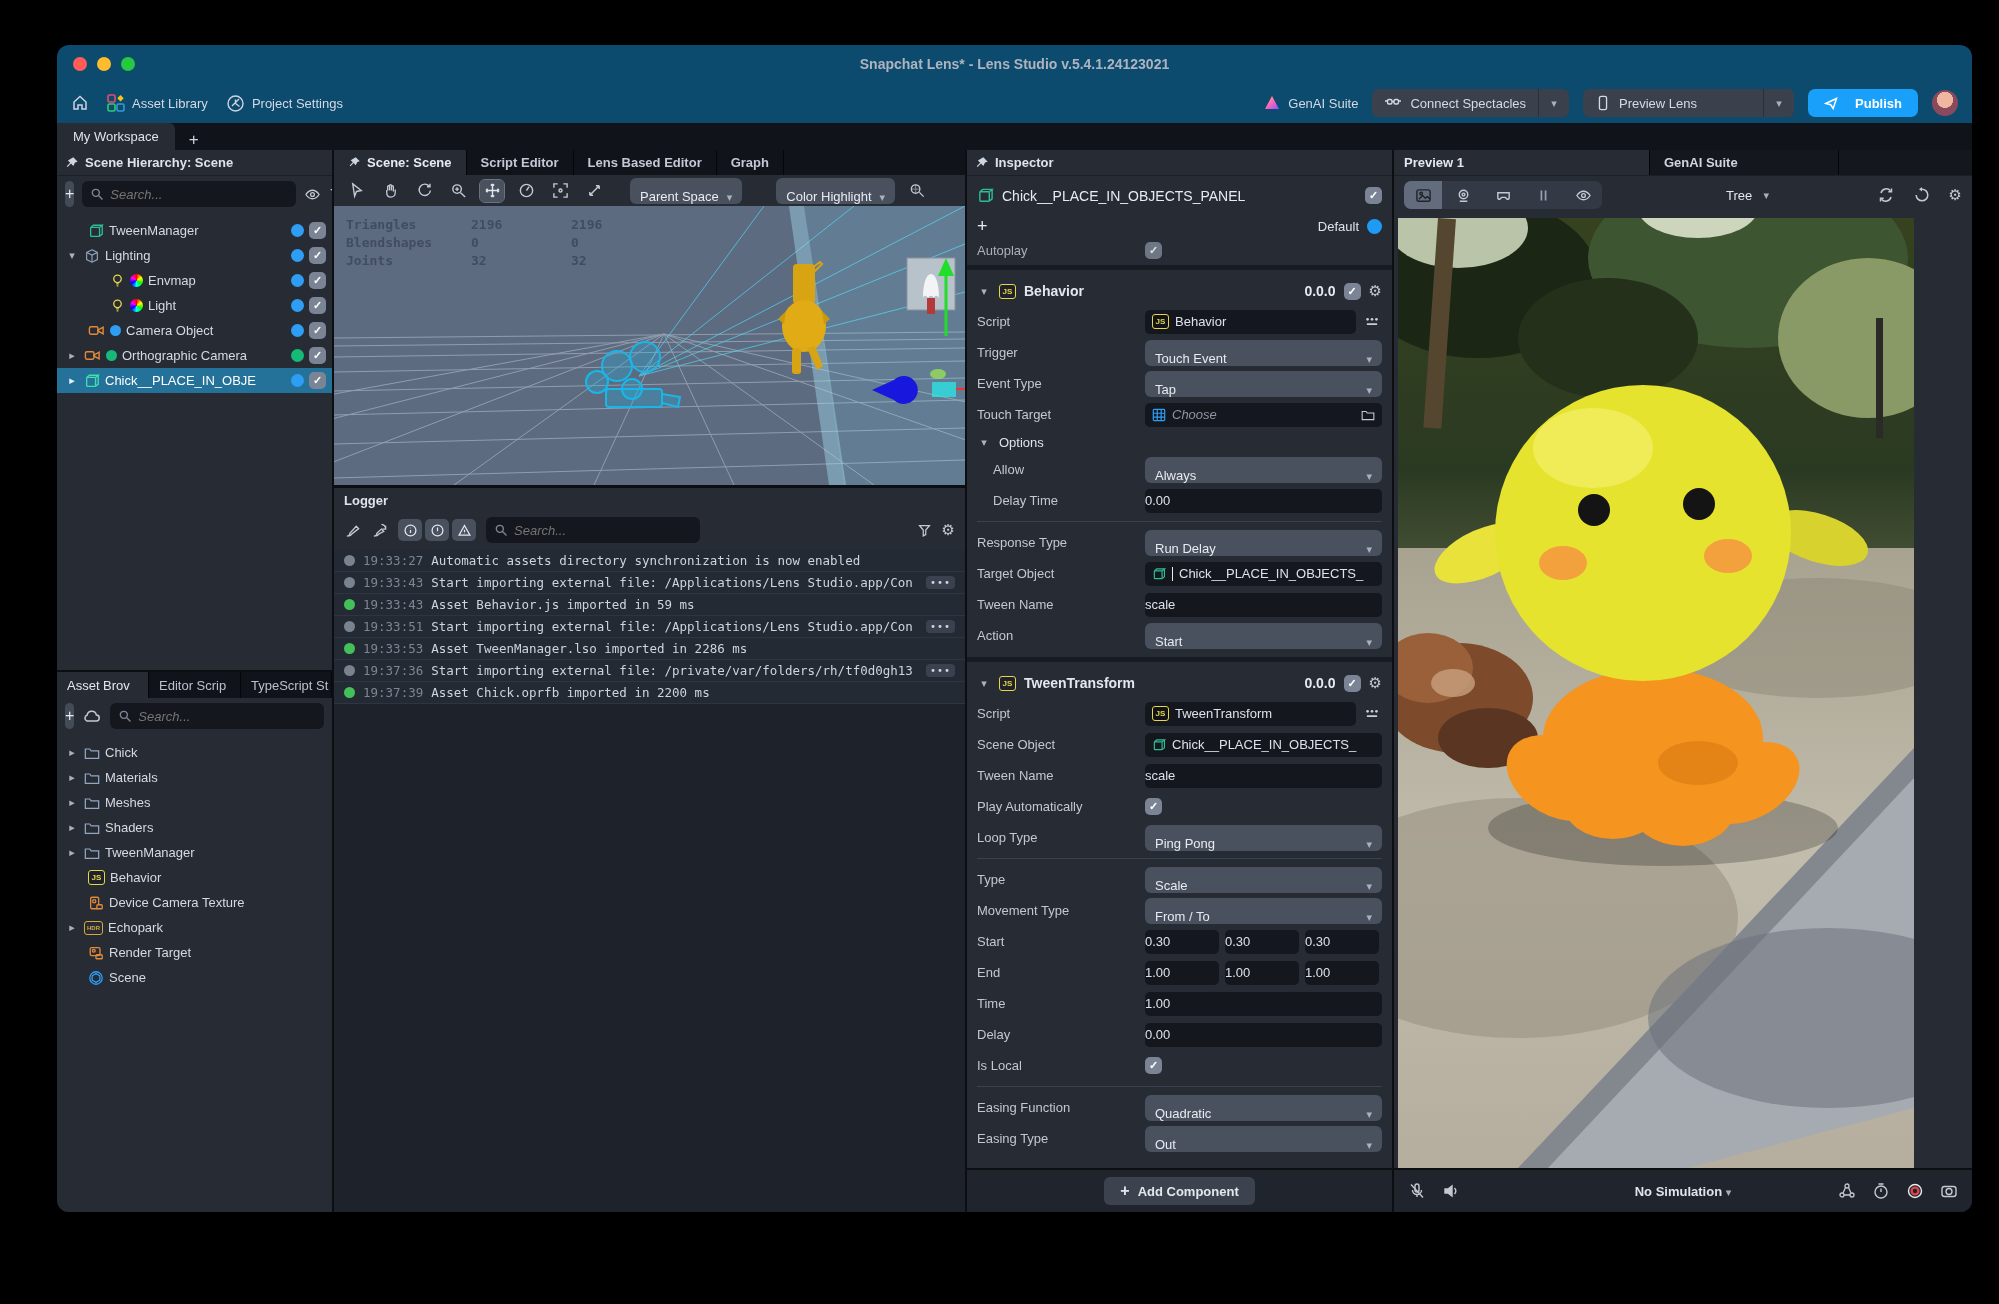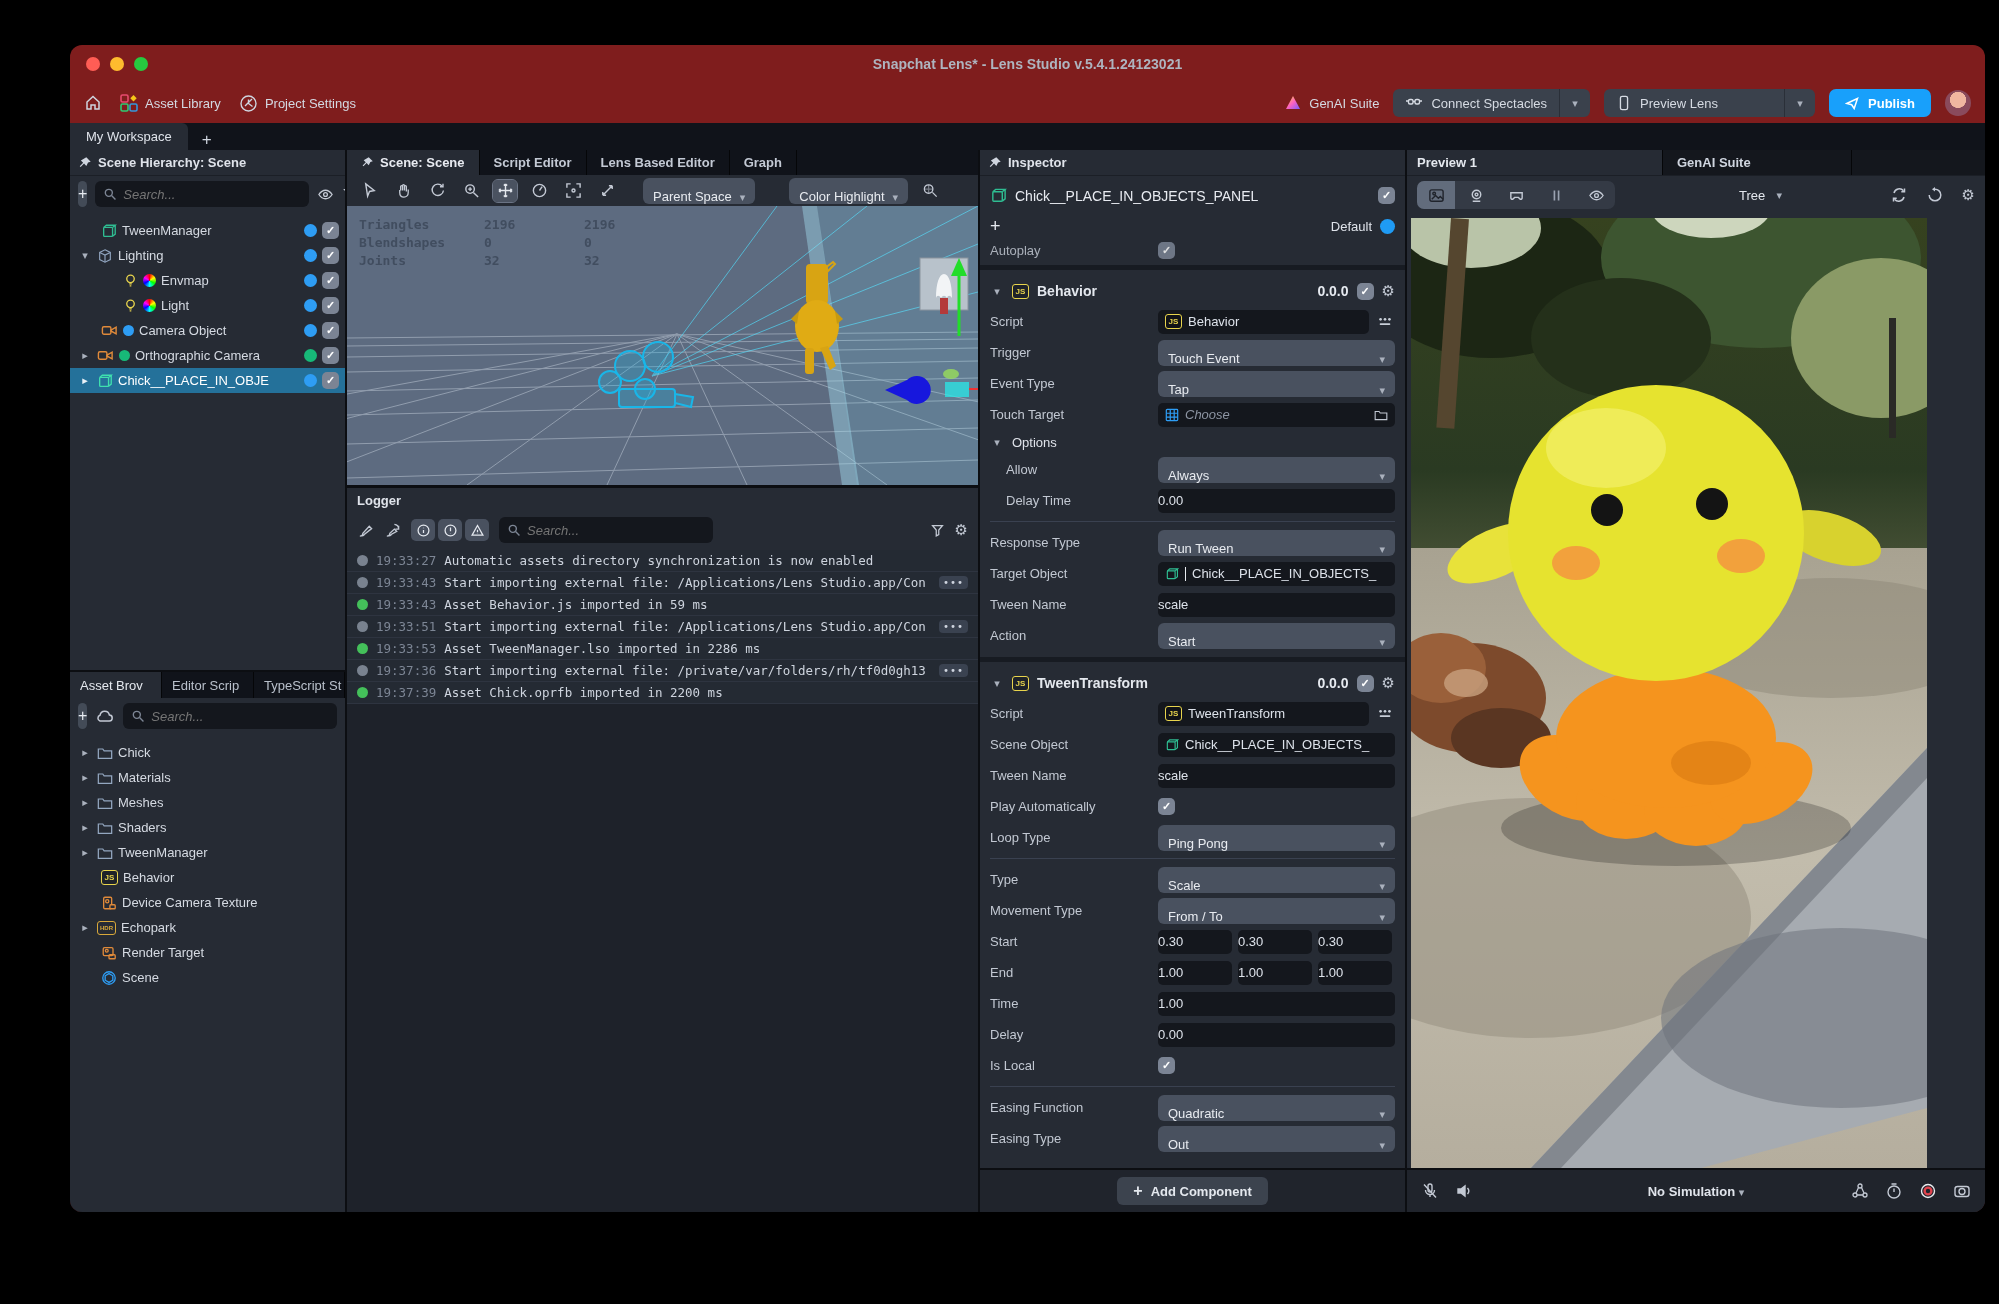--- a/index.html
+++ b/index.html
@@ -1,30 +1,30 @@
 <!DOCTYPE html>
 <html><head>
 <meta charset="utf-8">
 <style>
 *{box-sizing:border-box;margin:0;padding:0}
 html,body{width:1999px;height:1304px;background:#000;font-family:"Liberation Sans",sans-serif;font-size:13px;color:#c6ccd6;overflow:hidden}
-.window{position:absolute;left:70px;top:45px;width:1915px;height:1167px;background:#7f1d1d;border-radius:12px;overflow:hidden}
+.window{position:absolute;left:57px;top:45px;width:1915px;height:1167px;background:#0c4a6e;border-radius:12px;overflow:hidden}
 
 .titlebar{position:relative;height:38px}
 .lights{position:absolute;left:16px;top:12px;display:flex;gap:10px}
 .light{width:14px;height:14px;border-radius:50%}
 .title{position:absolute;left:0;right:0;top:11px;text-align:center;font-weight:bold;color:#aeb4bf;font-size:14px}
 
 .topbar{height:40px;display:flex;align-items:center;padding:0 14px;gap:18px}
 .tbtn{display:flex;align-items:center;gap:7px;color:#d4d9e2;cursor:pointer}
 .tb-right{margin-left:auto;display:flex;align-items:center;gap:14px}
 .pillbtn{display:flex;align-items:center;height:28px;background:#3a414c;border-radius:6px;color:#d6dbe3}
 .pillbtn .seg{display:flex;align-items:center;gap:8px;padding:0 12px}
 .pillbtn .ddseg{border-left:1px solid #2a2f38;padding:0 8px;height:100%;display:flex;align-items:center}
-.publish{display:flex;align-items:center;gap:8px;height:28px;padding:0 16px;background:#18a0fb;border-radius:7px;color:#fff;font-weight:bold}
+.publish{display:flex;align-items:center;gap:16px;height:28px;padding:0 16px;background:#18a0fb;border-radius:7px;color:#fff;font-weight:bold}
 .avatar{width:26px;height:26px;border-radius:50%;background:radial-gradient(circle at 50% 38%,#f0b6a0 0 38%,#8a4a5c 40% 100%)}
 
 .wsbar{height:27px;background:#10131a;display:flex;align-items:flex-end}
 .wstab{height:27px;display:flex;align-items:center;padding:0 16px;background:#262b34;color:#dfe3ea;border-top-right-radius:6px}
 .wsplus{padding:0 14px;color:#cfd5df;font-size:17px}
 
 .main{position:absolute;top:105px;left:0;right:0;bottom:0;background:#0c0e12}
 .panel{position:absolute;background:#262b34;overflow:hidden}
 .p-hier{left:0;top:0;width:275px;height:520px}
 .p-asset{left:0;top:522px;width:275px;bottom:0}
@@ -833,21 +833,21 @@
               <div class="inp fill">
                 <span>0.00</span>
               </div>
             </div>
         </div>
         <div class="isep"></div>
         <div class="irow">
           <span class="ilabel">Response Type</span>
           <div class="ictl">
               <div class="dd fill">
-                <span class="ddtext">Run Tween</span>
+                <span class="ddtext">Run Delay</span>
                 <span class="caret">▾</span>
               </div>
             </div>
         </div>
         <div class="irow">
           <span class="ilabel">Target Object</span>
           <div class="ictl">
               <div class="objf fill">
                 <span class="icon">
                   <svg width="14" height="14" viewBox="0 0 18 18" fill="none" stroke="#2fbd92" stroke-width="1.5">

